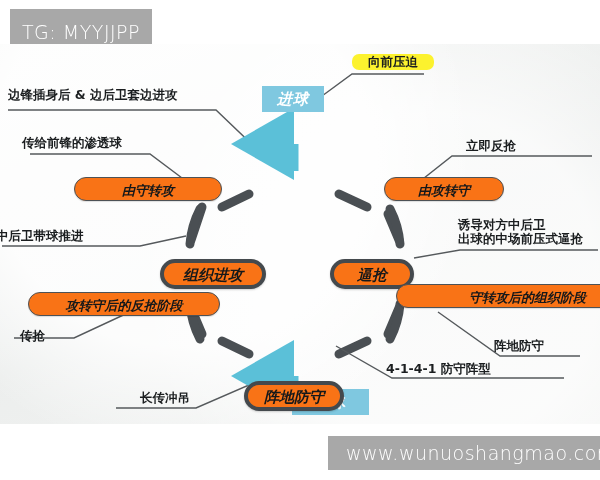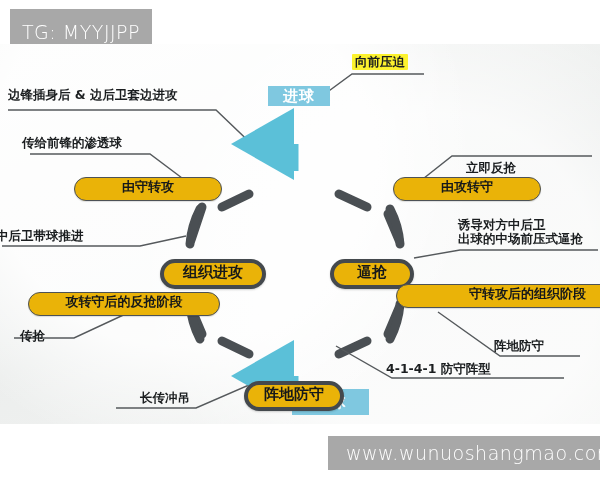--- a/index.html
+++ b/index.html
@@ -34,26 +34,27 @@
       radial-gradient(circle at 30% 30%, rgba(255,255,255,.85) 0 38%, rgba(255,255,255,0) 60%),
       radial-gradient(circle at 72% 62%, rgba(255,255,255,.7) 0 34%, rgba(255,255,255,0) 58%),
       linear-gradient(160deg,#f7f8f7 0%,#eceeed 55%,#f4f5f4 100%);
   }
   #lines{position:absolute;left:0;top:0;width:600px;height:380px;}
 
   
   .pill{
     position:absolute;
     box-sizing:border-box;
-    display:flex;align-items:flex-start;justify-content:center;
-    background:#eab308;
+    display:flex;align-items:flex-end;justify-content:center;
+    background:#f97316;
     color:#15181a;
     font-weight:bold;
     white-space:nowrap;
     z-index:6;
+    font-style:italic;
   }
   
   .core{
     border:4px solid #44494d;
     border-radius:999px;
     font-size:15px;
     height:30px;
     box-shadow:0 1px 2px rgba(0,0,0,.18);
   }
   
@@ -83,22 +84,22 @@
     font-weight:bold;
     font-size:12.5px;
     white-space:nowrap;
     line-height:14px;
     z-index:7;
   }
   .ann.two{white-space:normal;}
   .ann .l{display:block;}
   .ann.hl{
     background:#fcf22e;
-    padding:1px 3px;
-    border-radius:1px;
+    padding:1px 16px;
+    border-radius:7px;
   }
 </style>
 </head>
 <body>
 
 <div class="wm" id="wm-top">
   <span>TG: MYYJJPP</span>
 </div>
 
 <div id="canvas">
@@ -161,21 +162,21 @@
 
     <g stroke="#5bc0d8" stroke-width="9" fill="none">
       <path d="M294,127 L294,100" marker-end="url(#arrowup)"></path>
     </g>
 
     <g stroke="#5bc0d8" stroke-width="9" fill="none">
       <path d="M294,333 L294,352" marker-end="url(#arrowup)" transform="rotate(180 294 342)"></path>
     </g>
   </svg>
 
-  <div class="outcome" id="out-goal" style="left:268px;top:42px;width:62px;height:20px;background:#7fc8e0;">
+  <div class="outcome" id="out-goal" style="left:262px;top:42px;width:62px;height:26px;background:#7fc8e0;font-style:italic;">
     <span>进球</span>
   </div>
 
   <div class="outcome" id="out-conceded" style="left:264px;top:345px;width:77px;height:26px;background:#7fc8e0;margin-left:28px;">
     <span>失球</span>
   </div>
 
 
   <div class="pill core" style="left:330px;top:215px;width:84px;">
     <span>逼抢</span>
@@ -186,21 +187,21 @@
   </div>
 
   <div class="pill core" style="left:160px;top:215px;width:106px;">
     <span>组织进攻</span>
   </div>
 
   <div class="pill phase" style="left:74px;top:133px;width:148px;">
     <span>由守转攻</span>
   </div>
 
-  <div class="pill phase" style="left:393px;top:133px;width:148px;">
+  <div class="pill phase" style="left:384px;top:133px;width:120px;">
     <span>由攻转守</span>
   </div>
 
   <div class="pill phase" style="left:28px;top:248px;width:192px;">
     <span>攻转守后的反抢阶段</span>
   </div>
 
   <div class="pill phase" style="left:396px;top:240px;width:220px;padding-left:43px;">
     <span>守转攻后的组织阶段</span>
   </div>
@@ -222,21 +223,21 @@
   </div>
 
   <div class="ann" style="left:140px;top:347px;">
     <span>长传冲吊</span>
   </div>
 
   <div class="ann hl" style="left:352px;top:10px;">
     <span>向前压迫</span>
   </div>
 
-  <div class="ann" style="left:466px;top:95px;margin-top:22px;">
+  <div class="ann" style="left:466px;top:95px;">
     <span>立即反抢</span>
   </div>
 
   <div class="ann two" style="left:458px;top:174px;">
     <span class="l">诱导对方中后卫</span>
     <span class="l">出球的中场前压式逼抢</span>
   </div>
 
   <div class="ann" style="left:494px;top:295px;">
     <span>阵地防守</span>

